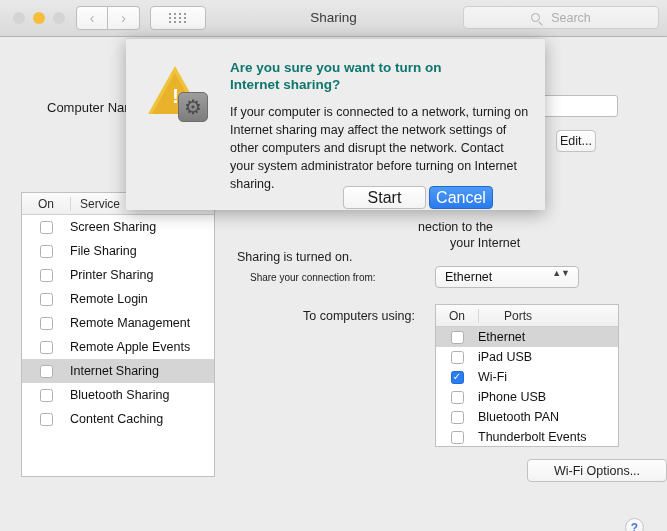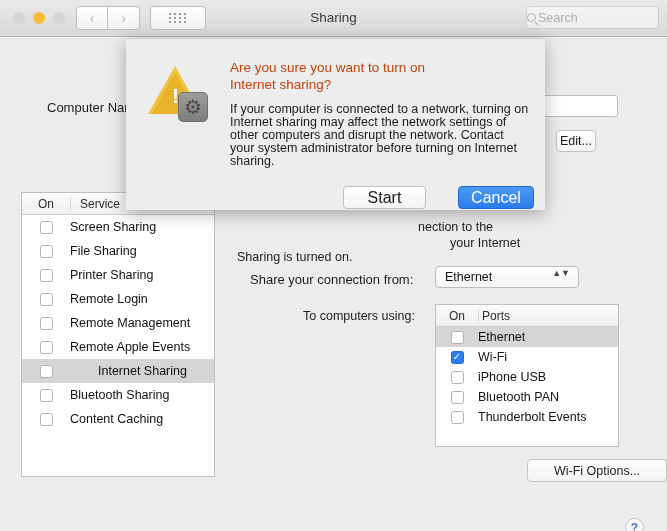--- a/index.html
+++ b/index.html
@@ -49,24 +49,24 @@
   .dots { display: grid; grid-template-columns: repeat(4,3px); gap: 2px; }
   .dots i { width: 2px; height: 2px; background: #9a9a9a; display: block; }
 
   .wintitle {
     position: absolute; left: 0; top: 10px; width: 667px;
     text-align: center; font-size: 13.5px; color: #3a3a3a;
   }
 
   .searchbox {
     position: absolute; right: 8px; top: 6px;
-    width: 133px; height: 23px;
+    width: 196px; height: 23px;
     background: linear-gradient(to bottom,#f4f4f4,#ededed);
     border: 1px solid #cfcfcf; border-radius: 4px;
-    display: flex; align-items: center; gap: 2px;
+    display: flex; align-items: center; justify-content: center; gap: 11px;
   }
   .searchbox .mag {
     width: 9px; height: 9px; border: 1.4px solid #aeaeae; border-radius: 50%;
     position: relative;
   }
   .searchbox .mag::after {
     content:""; position:absolute; right:-4px; bottom:-3px;
     width: 5px; height: 1.4px; background:#aeaeae; transform: rotate(45deg);
   }
   .searchbox span { font-size: 12.5px; color: #aeaeae; }
@@ -101,21 +101,21 @@
   .svc-head {
     height: 22px; display: flex; align-items: center;
     background: linear-gradient(to bottom,#fbfbfb,#efefef);
     border-bottom: 1px solid #cfcfcf; font-size: 12px; color: #2d2d2d;
   }
   .svc-head .c-on { width: 48px; text-align: center; }
   .svc-head .c-sv { flex: 1; padding-left: 9px; border-left: 1px solid #d6d6d6; }
   .svc-row {
     height: 24px; display: flex; align-items: center; font-size: 12.5px; color: #111;
   }
-  .svc-row.selected { background: #d5d5d5; gap: 28px; }
+  .svc-row.selected { background: #d5d5d5; }
   .svc-row .cbwrap { width: 48px; display: flex; justify-content: center; }
   .cb {
     width: 13px; height: 13px; background: #fff;
     border: 1px solid #b0b0b0; border-radius: 2.5px;
   }
   .cb.on {
     background: #2b7ef0; border-color: #1f6ad6;
     display: flex; align-items: center; justify-content: center;
   }
   .cb.on::after {
@@ -126,21 +126,21 @@
   .desc-line {
     position: absolute; font-size: 12.5px; color: #1c1c1c;
     white-space: nowrap;
   }
   .d1 { left: 418px; top: 183px; }
   .d2 { left: 450px; top: 199px; }
   .d3 { left: 237px; top: 213px; }
 
   .lbl-from {
     position: absolute; left: 250px; top: 235px;
-    font-size: 13px; color: #1c1c1c;
+    font-size: 10px; color: #1c1c1c;
   }
   .popup {
     position: absolute; left: 435px; top: 229px;
     width: 144px; height: 22px;
     background: linear-gradient(to bottom,#fefefe,#f4f4f4);
     border: 1px solid #bcbcbc; border-radius: 4px;
     display: flex; align-items: center; padding-left: 9px;
     font-size: 12.5px; color: #111;
   }
   .popup .arrows {
@@ -157,21 +157,21 @@
     position: absolute; left: 435px; top: 267px;
     width: 184px; height: 143px;
     background: #fff; border: 1px solid #c0c0c0;
   }
   .ports-head {
     height: 22px; display: flex; align-items: center;
     background: linear-gradient(to bottom,#fbfbfb,#efefef);
     border-bottom: 1px solid #cfcfcf; font-size: 12px; color: #2d2d2d;
   }
   .ports-head .c-on { width: 42px; text-align: center; }
-  .ports-head .c-pt { flex: 1; padding-left: 3px; border-left: 1px solid #d6d6d6; }
+  .ports-head .c-pt { flex: 1; padding-left: 25px; border-left: 1px solid #d6d6d6; }
   .port-row {
     height: 20px; display: flex; align-items: center; font-size: 12.5px; color: #111;
   }
   .port-row.selected { background: #d5d5d5; }
   .port-row .cbwrap { width: 42px; display: flex; justify-content: center; }
 
   .wifi-opt-btn {
     position: absolute; left: 527px; top: 422px;
     width: 140px; height: 23px;
     background: linear-gradient(to bottom,#fefefe,#f3f3f3);
@@ -220,38 +220,38 @@
   .gear-badge {
     position: absolute; left: 30px; top: 26px;
     width: 30px; height: 30px; border-radius: 5px;
     background: linear-gradient(to bottom,#9d9d9d,#7d7d7d);
     border: 1px solid #6e6e6e;
     display: flex; align-items: center; justify-content: center;
     color: #4a4a4a; font-size: 20px; line-height: 20px;
   }
   .dlg-title {
     position: absolute; left: 104px; top: 20px; width: 290px;
-    font-size: 13.5px; font-weight: normal; color: #c2410c; line-height: 17px;
+    font-size: 13.5px; font-weight: bold; color: #0f766e; line-height: 17px;
   }
   .dlg-body {
     position: absolute; left: 104px; top: 64px; width: 300px;
-    font-size: 12.5px; color: #1a1a1a; line-height: 13px;
+    font-size: 12.5px; color: #1a1a1a; line-height: 18px;
   }
   .dlg-btn {
     position: absolute; top: 147px; height: 23px;
     border-radius: 4px; font-size: 16px;
     display: flex; align-items: center; justify-content: center;
   }
   .btn-start {
     left: 217px; width: 83px;
     background: linear-gradient(to bottom,#fefefe,#f4f4f4);
     border: 1px solid #bebebe; color: #1a1a1a;
   }
   .btn-cancel {
-    left: 332px; width: 76px;
+    left: 303px; width: 64px;
     background: linear-gradient(to bottom,#4d9bf5,#2a7bec);
     border: 1px solid #2268cd; color: #fff;
   }
 </style>
 </head>
 <body>
 
 <div id="root">
 
   <div class="titlebar">
@@ -374,20 +374,26 @@
       </div>
       <div id="port-rows">
           <div class="port-row selected">
             <span class="cbwrap">
               <span class="cb"></span>
             </span>
             <span>Ethernet</span>
           </div>
           <div class="port-row">
             <span class="cbwrap">
+              <span class="cb"></span>
+            </span>
+            <span>iPad USB</span>
+          </div>
+          <div class="port-row">
+            <span class="cbwrap">
               <span class="cb on"></span>
             </span>
             <span>Wi-Fi</span>
           </div>
           <div class="port-row">
             <span class="cbwrap">
               <span class="cb"></span>
             </span>
             <span>iPhone USB</span>
           </div>

